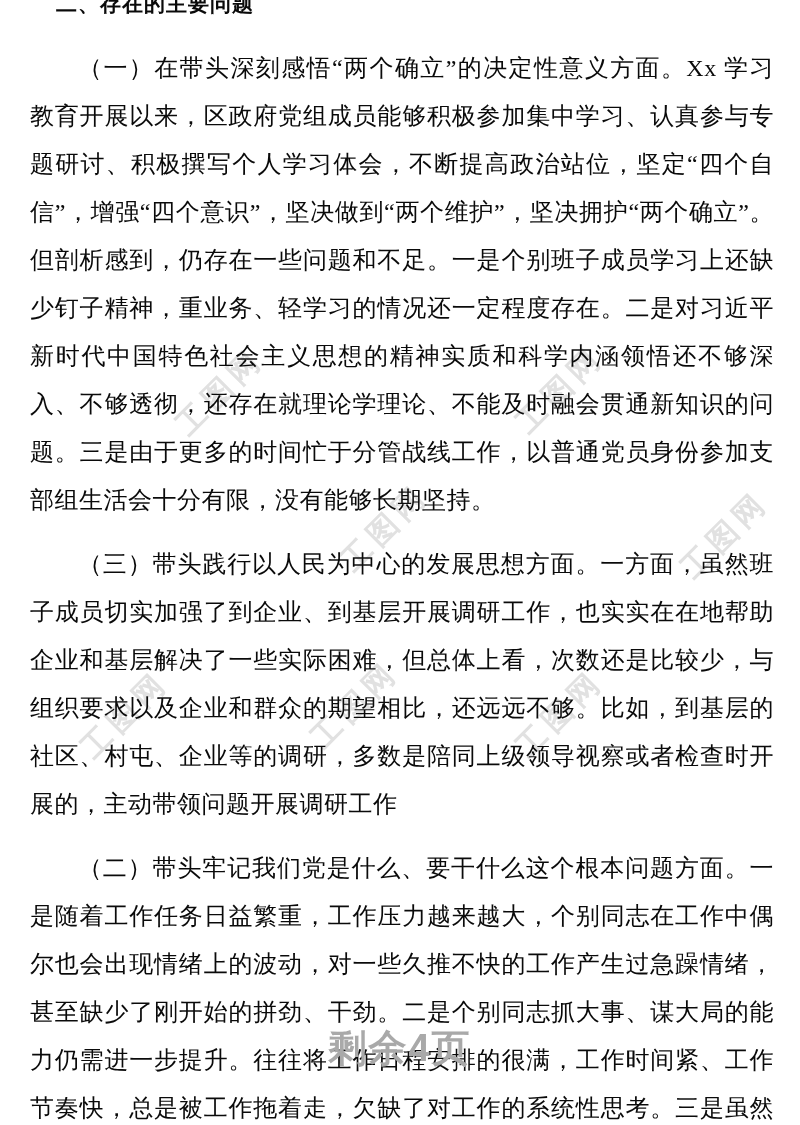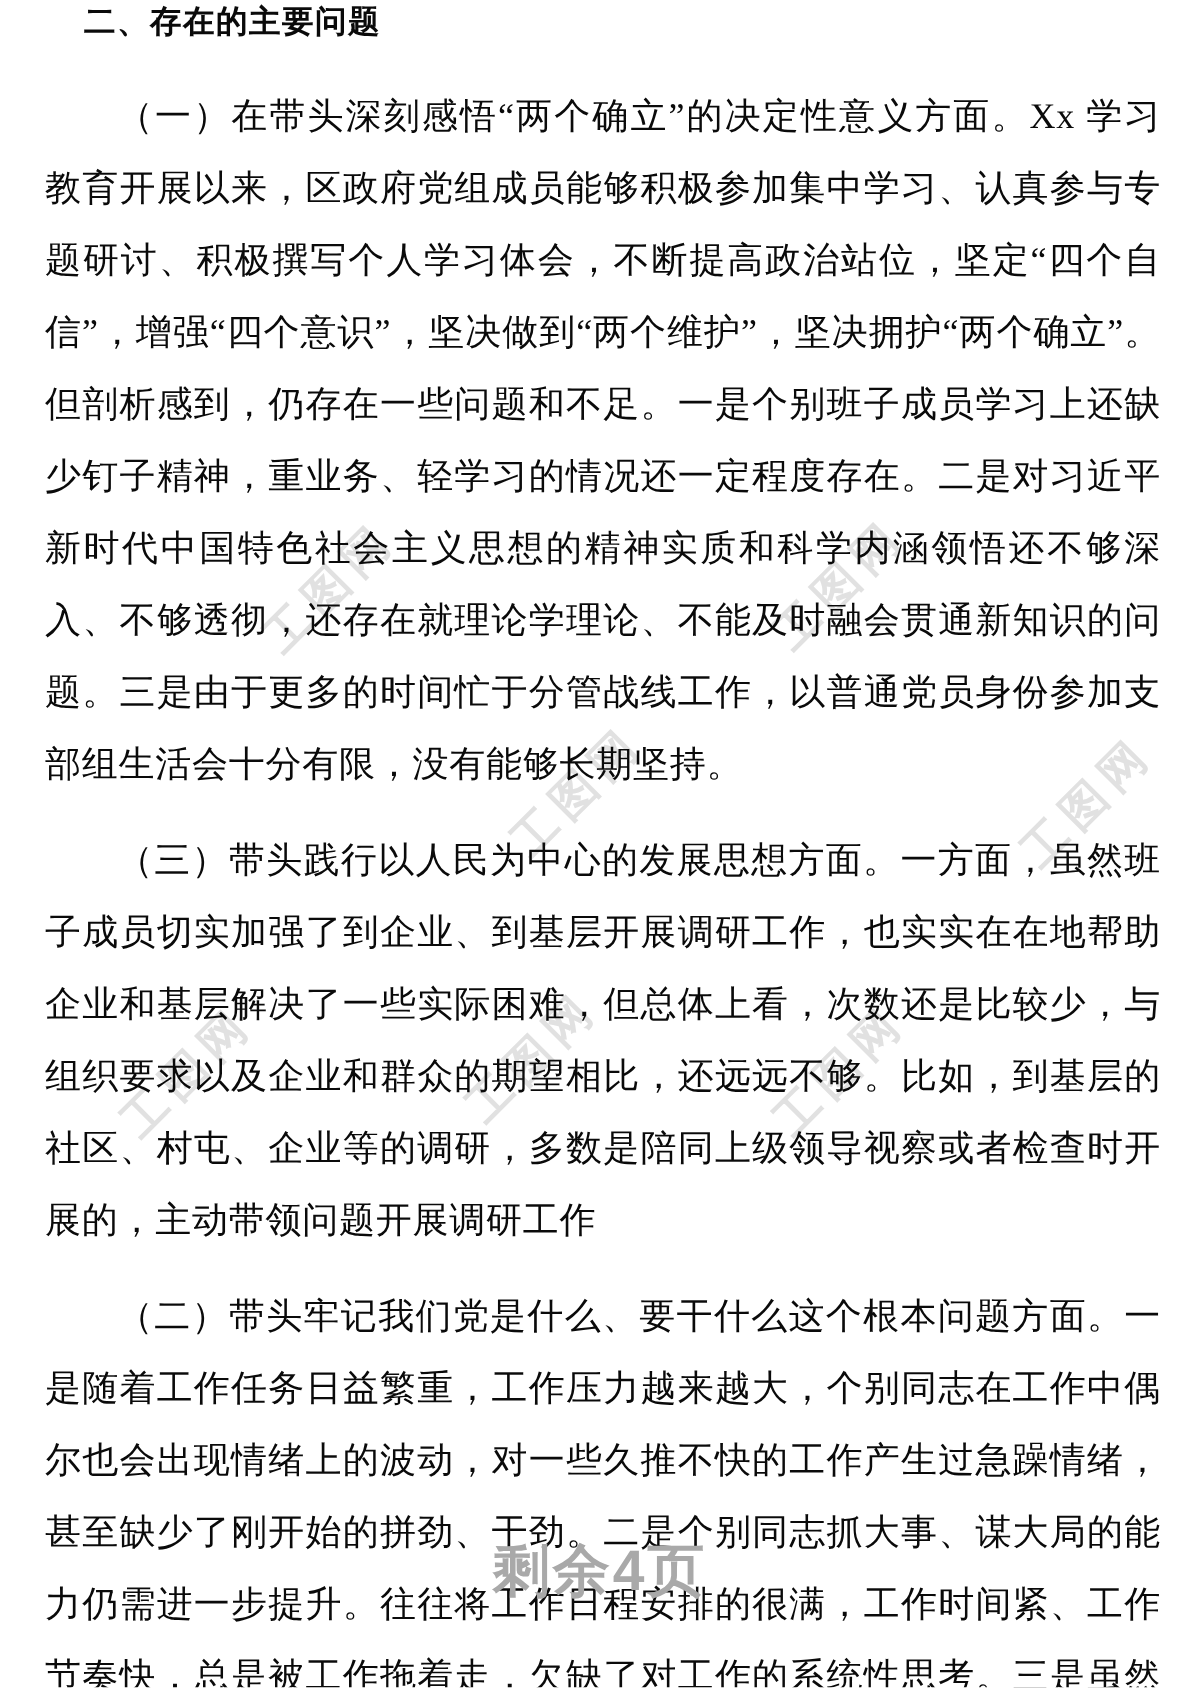--- a/index.html
+++ b/index.html
@@ -26,21 +26,21 @@
     font-size: 30px;
     font-weight: bold;
     letter-spacing: 6px;
     white-space: nowrap;
     user-select: none;
   }
   
   .content {
     position: absolute;
     inset: 0;
-    padding: 14px 10px 0 14px;
+    padding: 4px 10px 0 14px;
     z-index: 2;
     box-sizing: border-box;
   }
   .heading {
     margin: -24px 0 0 0;
     font-size: 21px;
     font-weight: bold;
     line-height: 48px;
     text-indent: 2em;
     letter-spacing: 1px;

